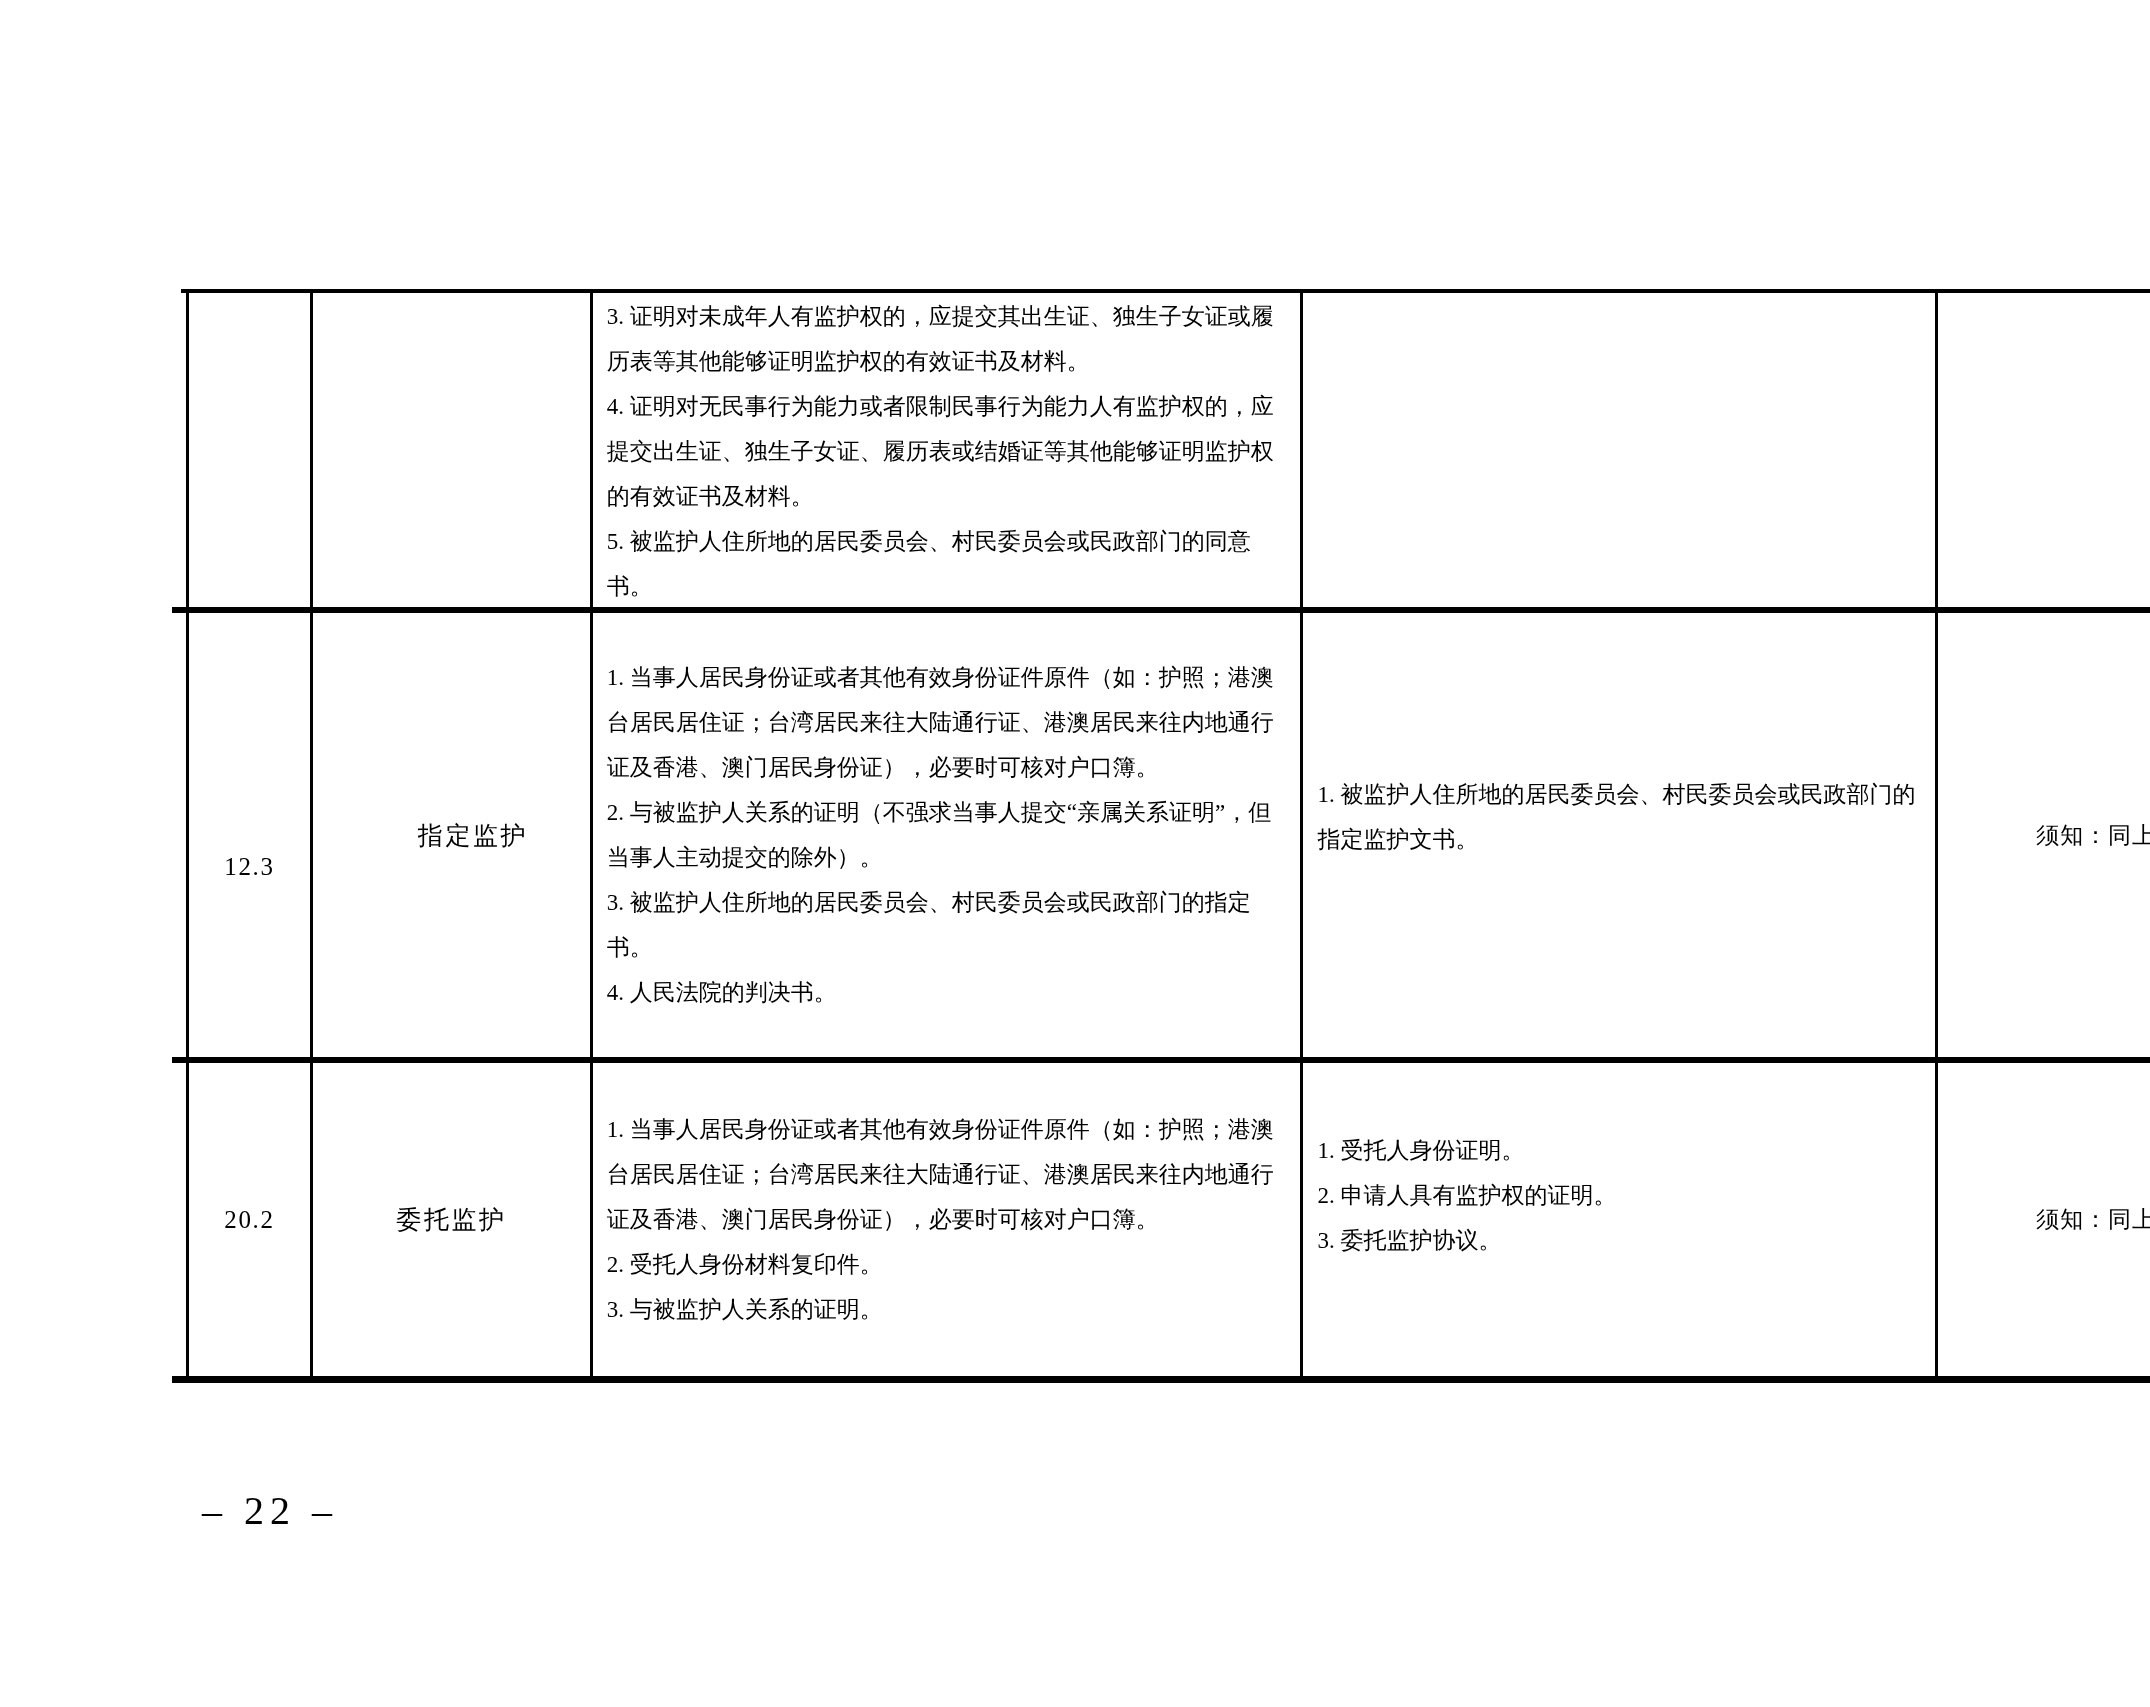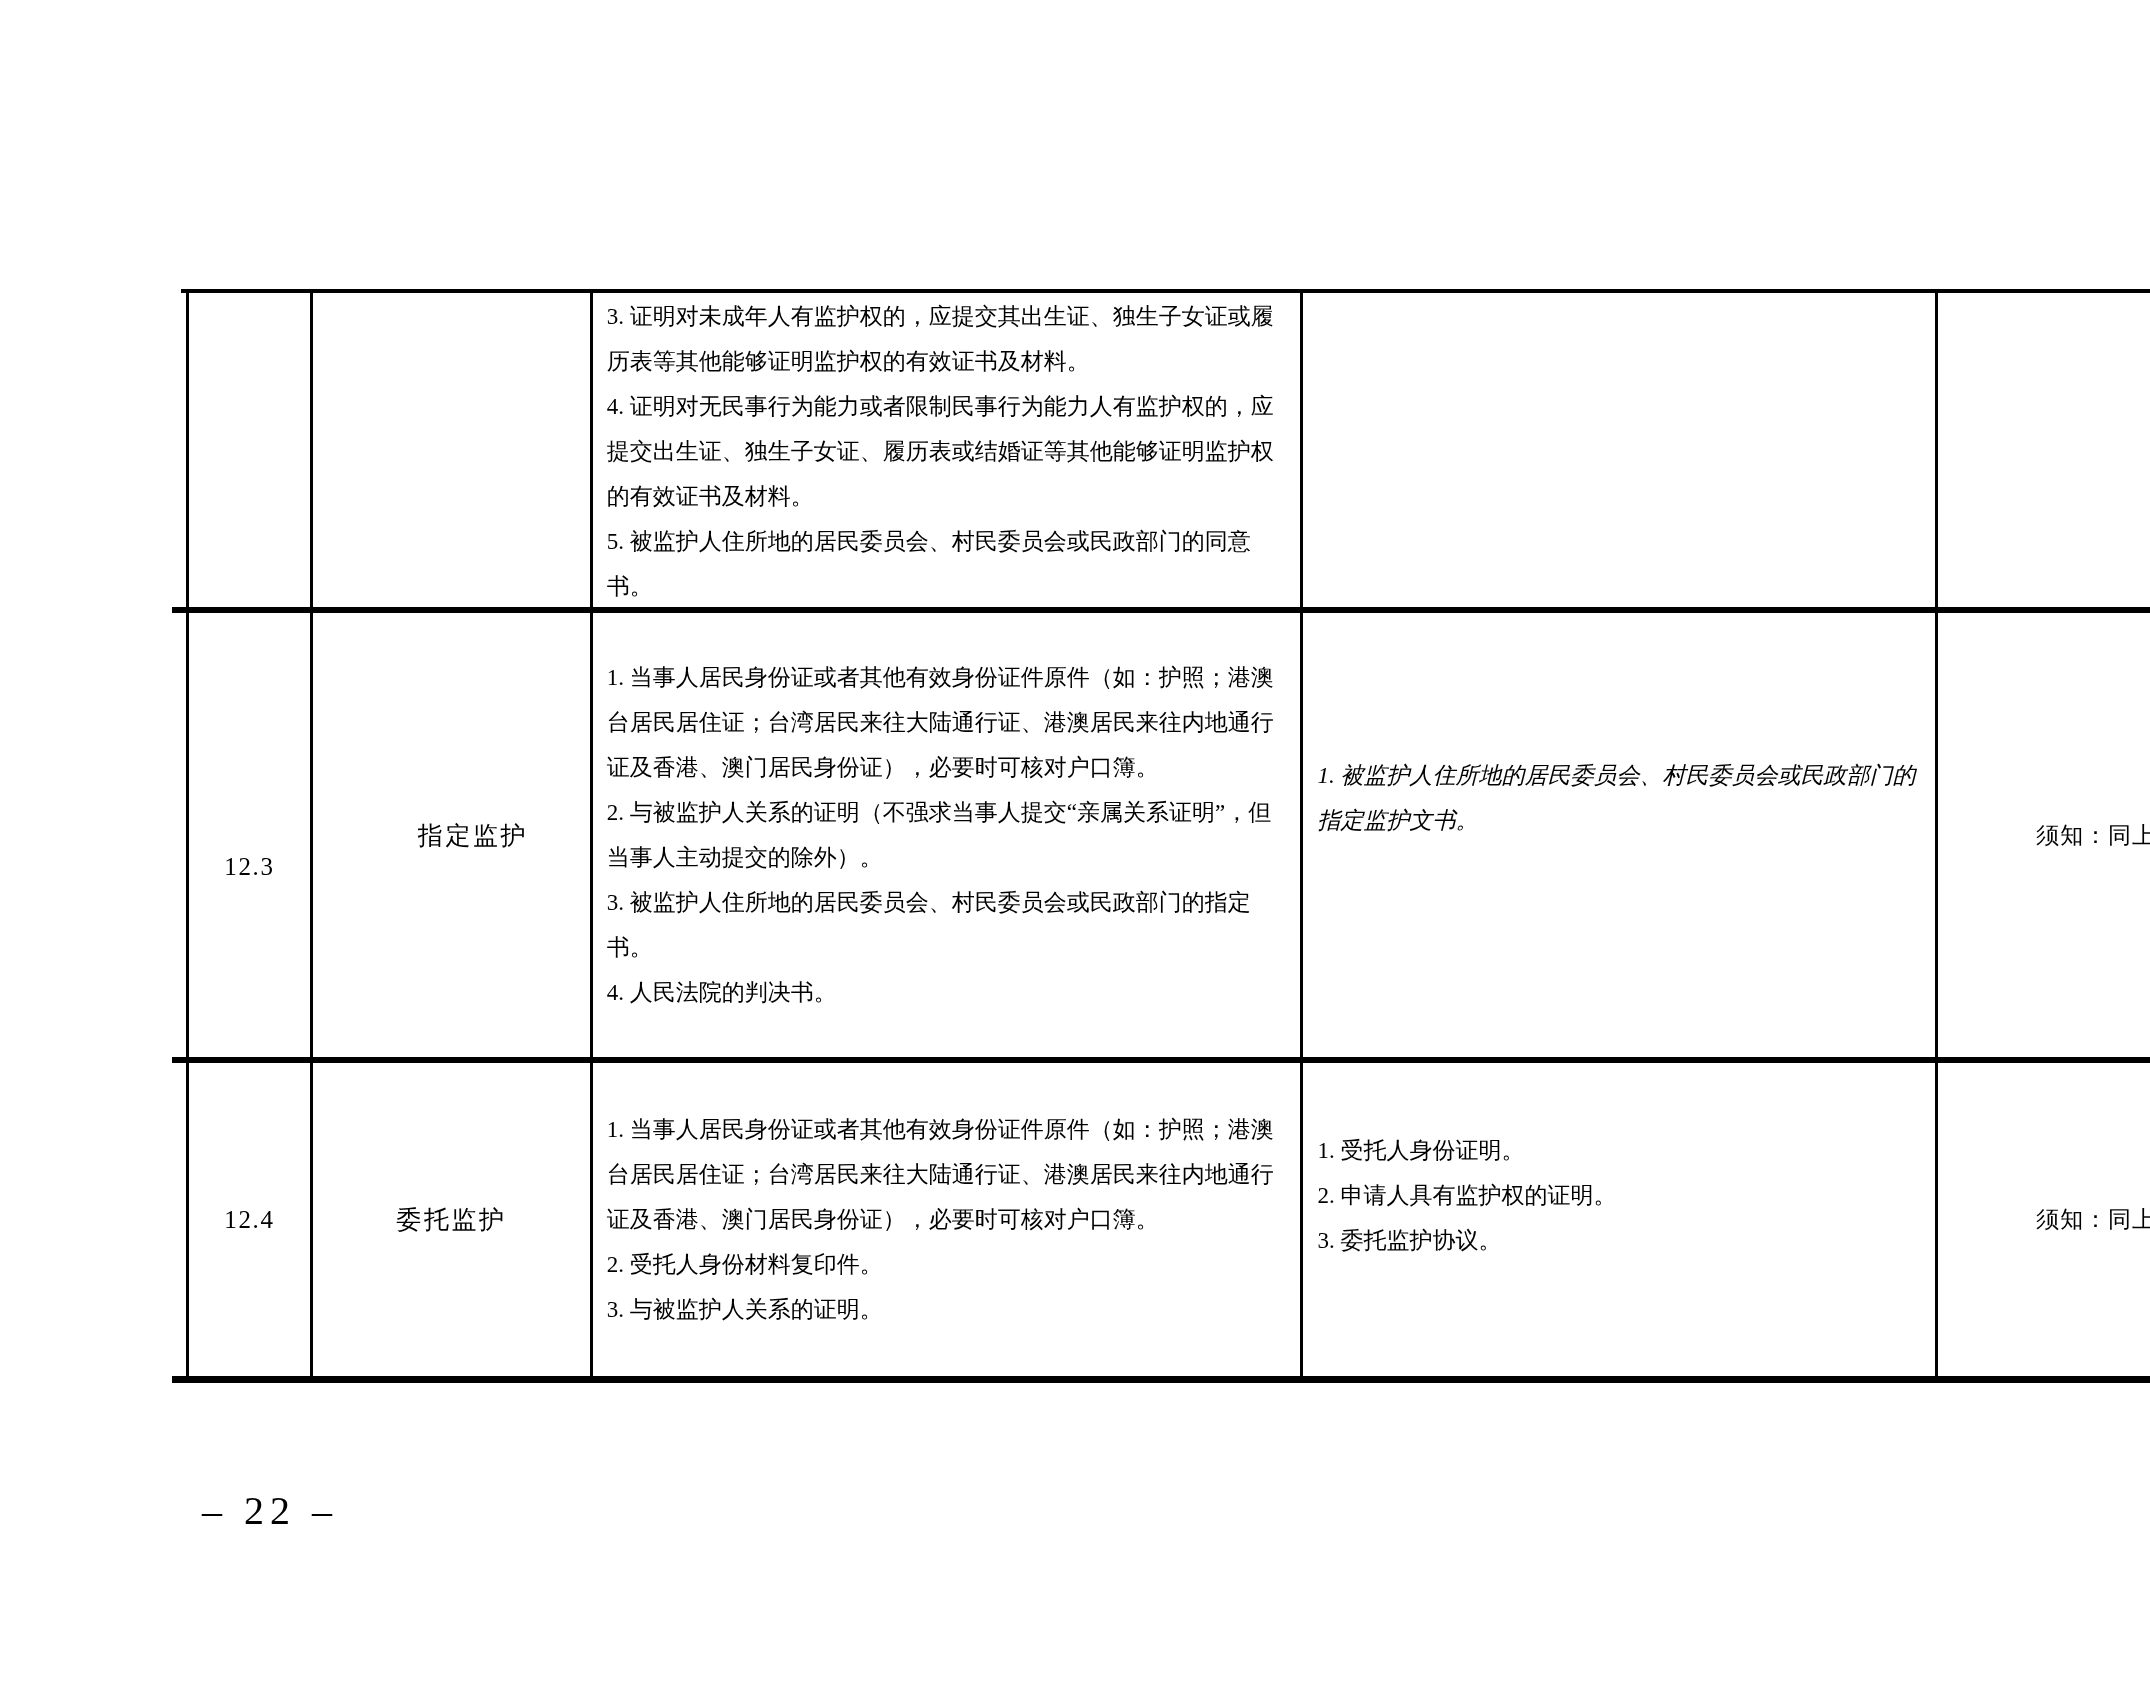--- a/index.html
+++ b/index.html
@@ -110,32 +110,32 @@
     <span>指定监护</span>
   </div>
 
   <div class="cell materials-cell vcenter-col" style="left:593px; top:613px; width:707px; height:444px;">
     <p>1. 当事人居民身份证或者其他有效身份证件原件（如：护照；港澳台居民居住证；台湾居民来往大陆通行证、港澳居民来往内地通行证及香港、澳门居民身份证），必要时可核对户口簿。</p>
     <p>2. 与被监护人关系的证明（不强求当事人提交“亲属关系证明”，但当事人主动提交的除外）。</p>
     <p>3. 被监护人住所地的居民委员会、村民委员会或民政部门的指定书。</p>
     <p>4. 人民法院的判决书。</p>
   </div>
 
-  <div class="cell documents-cell vcenter-col" style="left:1303px; top:576px; width:632px; height:444px;font-style:italic;">
+  <div class="cell documents-cell vcenter-col" style="left:1303px; top:595px; width:632px; height:444px;">
     <p>1. 被监护人住所地的居民委员会、村民委员会或民政部门的指定监护文书。</p>
   </div>
 
   <div class="cell center-both note-cell" style="left:1938px; top:613px; width:340px; height:444px;">
     <span>须知：同上。</span>
   </div>
 </div>
 
 <div>
   <div class="cell center-both id-cell" style="left:189px; top:1063px; width:121px; height:313px;">
-    <span>12.4</span>
+    <span>20.2</span>
   </div>
 
   <div class="cell center-both name-cell" style="left:313px; top:1063px; width:277px; height:313px;">
     <span>委托监护</span>
   </div>
 
   <div class="cell materials-cell vcenter-col" style="left:593px; top:1063px; width:707px; height:313px;">
     <p>1. 当事人居民身份证或者其他有效身份证件原件（如：护照；港澳台居民居住证；台湾居民来往大陆通行证、港澳居民来往内地通行证及香港、澳门居民身份证），必要时可核对户口簿。</p>
     <p>2. 受托人身份材料复印件。</p>
     <p>3. 与被监护人关系的证明。</p>

